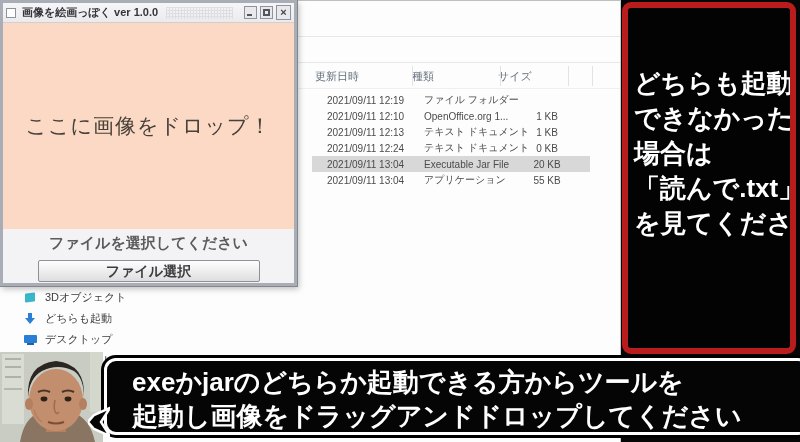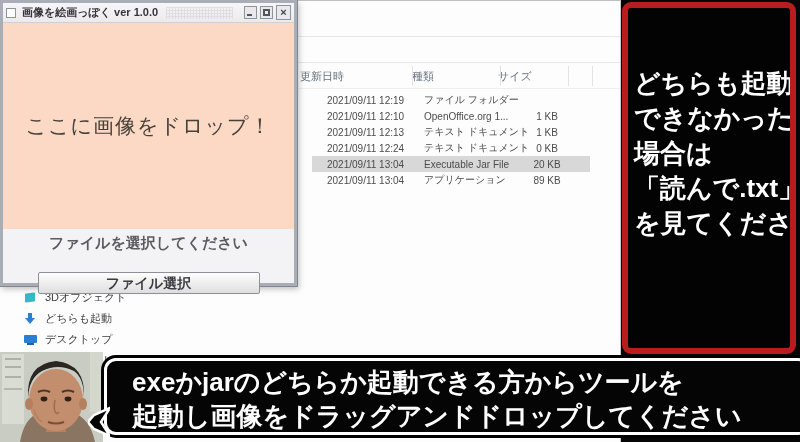--- a/index.html
+++ b/index.html
@@ -10,21 +10,21 @@
   
   .explorer { position:absolute; left:0; top:0; width:621px; height:442px; background:#fdfdfd; border-right:1px solid #c9c9c9; }
   .exp-line { position:absolute; left:0; width:100%; height:1px; background:#e7e7e7; }
   .exp-topline { top:0; background:#bfbfbf; }
   .exp-l1 { top:36px; }
   .exp-l2 { top:62px; }
   .exp-l3 { top:88px; background:#efefef; }
 
   .list-header { position:absolute; left:300px; top:64px; width:290px; height:24px; display:flex; align-items:center; color:#64707e; font-size:11px; }
   .list-header .hcell { cursor:default; }
-  .hc-date { width:112px; }
+  .hc-date { width:112px; padding-left:15px; }
   .hc-type { width:86px; }
   .hc-size { width:55px; }
   .hsep { position:absolute; top:66px; width:1px; height:20px; background:#e3e3e3; }
 
   .file-rows { position:absolute; left:312px; top:92px; width:278px; }
   .file-row { display:flex; align-items:center; height:16px; font-size:10px; color:#4b4b4b; }
   .file-row.highlighted { background:#d8d8d8; }
   .fc-date { width:112px; padding-left:15px; white-space:nowrap; }
   .fc-type { width:100px; white-space:nowrap; }
   .fc-size { width:46px; text-align:center; white-space:nowrap; }
@@ -50,21 +50,21 @@
   .win-btn { width:13px; height:13px; background:#e9e9ed; border:1px solid #8f949c; margin-left:3px; position:relative; flex:0 0 13px; cursor:pointer; }
   .win-btn-close { width:15px; height:15px; flex:0 0 15px; }
   [data-name="minimize-icon"] { position:absolute; left:2px; bottom:2px; width:5px; height:2px; background:#52565c; }
   [data-name="maximize-icon"] { position:absolute; left:2px; top:2px; width:7px; height:7px; border:2px solid #52565c; }
   [data-name="close-icon"] { position:absolute; left:0; top:0; width:100%; height:100%; color:#3f434a; font-size:11px; font-weight:bold; line-height:13px; text-align:center; }
 
   .drop-zone { height:206px; background:#fcd9c4; display:flex; align-items:center; justify-content:center; cursor:pointer; }
   .drop-label { font-size:21px; font-weight:normal; color:#46413a; letter-spacing:1px; white-space:nowrap;text-align:center; }
   .app-bottom { height:54px; background:#f3f3f6; text-align:center; }
   .select-hint { font-size:15px; font-weight:bold; color:#5b5b5e; padding-top:5px; }
-  .select-button { display:block; margin:19px auto 0; width:222px; height:22px; background:linear-gradient(#fefefe,#dededf); border:1px solid #8d9096; border-radius:2px; font-family:"Liberation Sans", sans-serif; font-size:14px; font-weight:bold; color:#3b3b40; cursor:pointer; line-height:19px; }
+  .select-button { display:block; margin:7px auto 0; width:222px; height:22px; background:linear-gradient(#fefefe,#dededf); border:1px solid #8d9096; border-radius:2px; font-family:"Liberation Sans", sans-serif; font-size:14px; font-weight:bold; color:#3b3b40; cursor:pointer; line-height:19px; }
 
   
   .side-note { position:absolute; left:622px; top:2px; width:174px; height:352px; background:#030303; border:6px solid #b91c1c; border-radius:9px; overflow:hidden; }
   .side-note-text { padding:58px 0 0 6px; }
   .note-line { color:#fff; font-size:26px; font-weight:bold; line-height:35px; white-space:nowrap; text-shadow:0 0 1px #000; }
 
   
   .avatar { position:absolute; left:0; top:352px; width:103px; height:90px; overflow:hidden; }
 
   
@@ -118,21 +118,21 @@
           <div class="fc-size" data-name="file-size">0 KB</div>
         </div>
         <div class="file-row highlighted" data-name="file-row">
           <div class="fc-date" data-name="file-date">2021/09/11 13:04</div>
           <div class="fc-type" data-name="file-type">Executable Jar File</div>
           <div class="fc-size" data-name="file-size">20 KB</div>
         </div>
         <div class="file-row" data-name="file-row">
           <div class="fc-date" data-name="file-date">2021/09/11 13:04</div>
           <div class="fc-type" data-name="file-type">アプリケーション</div>
-          <div class="fc-size" data-name="file-size">89 KB</div>
+          <div class="fc-size" data-name="file-size">55 KB</div>
         </div>
       </div>
 
     <div class="sidebar" data-name="explorer-sidebar">
 
     <div class="sb-item" data-name="sidebar-item">
           <span class="sb-icon" data-name="3d-object-icon"></span>
           <span data-name="sidebar-item-label">3Dオブジェクト</span>
         </div>
         <div class="sb-item" data-name="sidebar-item">

